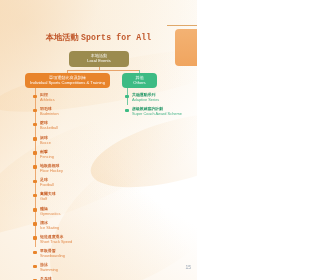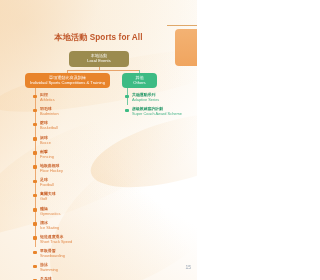--- a/index.html
+++ b/index.html
@@ -91,21 +91,21 @@
     right: 0;
     top: 32px;
     text-align: center;
     font-family: "Liberation Serif", serif;
     font-weight: bold;
     font-size: 8.2px;
     letter-spacing: .1px;
     color: #c0572a;
     white-space: nowrap;
   }
-  .title .en { font-family: Liberation Sans, sans-serif; }
+  .title .en { font-family: Liberation Mono, monospace; }
 
   
   .node {
     position: absolute;
     box-sizing: border-box;
     border-radius: 4px;
     text-align: center;
     color: #ffffff;
     line-height: 1.12;
     padding: 2px 3px;

